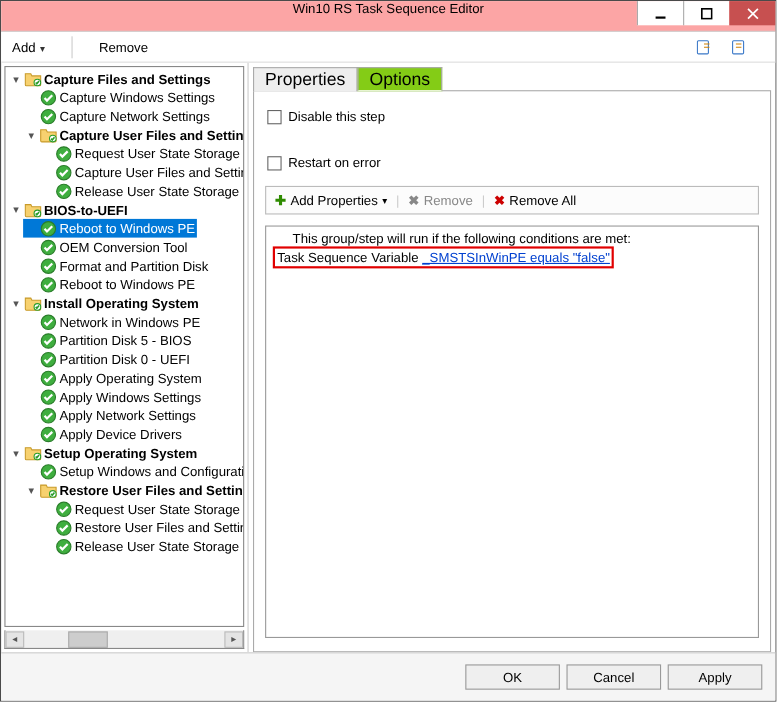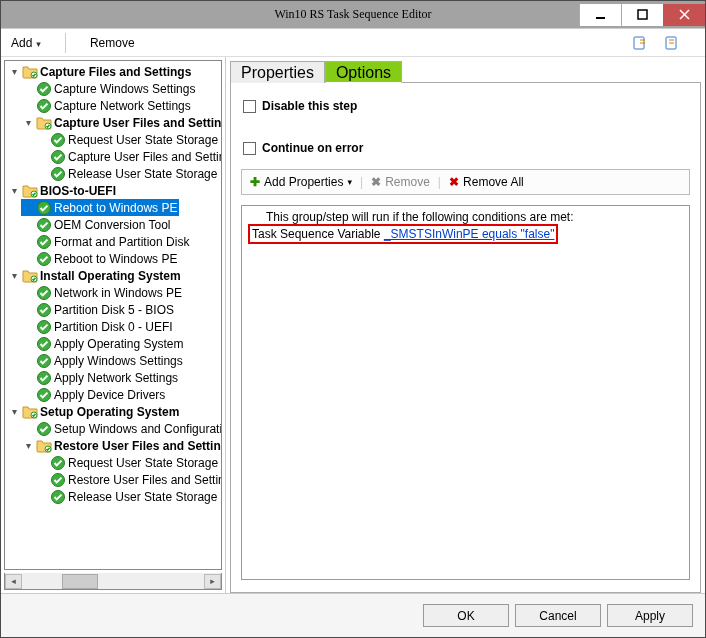--- a/index.html
+++ b/index.html
@@ -1,18 +1,18 @@
 <!DOCTYPE html>
 <html><head>
 <meta charset="utf-8">
 <style>
   * { box-sizing: border-box; }
   html, body { margin: 0; padding: 0; font-family: "Segoe UI", Tahoma, sans-serif; font-size: 12px; background: #fff; }
   .window { width: 706px; height: 638px; border: 1px solid #4a4a4a; display: flex; flex-direction: column; background: #fff; overflow: hidden; }
-  .titlebar { height: 28px; background: #a3a3a3; display: flex; align-items: center; border-bottom: 1px solid #ccc; font-family: Liberation Serif, serif; }
+  .titlebar { height: 28px; background: #fca5a5; display: flex; border-bottom: 1px solid #ccc; }
   .titlebar-title { flex: 1; text-align: center; font-size: 12px; }
   .titlebar-controls { display: flex; height: 22px; }
   .titlebar-btn { width: 42px; height: 22px; display: flex; align-items: center; justify-content: center; border-left: 1px solid #aaa; font-size: 14px; font-family: Arial; }
   .titlebar-btn.close { background: #c75050; color: #fff; border-left: none; }
   .titlebar-btn.min, .titlebar-btn.max { background: #fff; }
   .toolbar { height: 28px; display: flex; align-items: center; padding: 0 4px; gap: 16px; border-bottom: 1px solid #ddd; background:#fff; }
   .toolbar-btn { padding: 2px 6px; font-size: 12px; display: inline-flex; align-items: center; gap: 4px; }
   .toolbar-btn .caret::after { content: "▾"; font-size: 9px; color: #333; }
   .tool-sep { width: 1px; height: 20px; background: #ccc; margin: 0 2px; }
   .tool-spacer { flex: 1; }
@@ -32,21 +32,21 @@
   .hscroll { height: 17px; border:1px solid #888; border-top:none; margin:0 3px 3px 3px; background:#efefef; display:flex; align-items:center; }
   .hscroll .arrow { width:17px; height:15px; background:#e4e4e4; border:1px solid #bbb; display:flex;align-items:center;justify-content:center;font-size:9px; color:#555;}
   .hscroll .track { flex:1; position:relative; height:15px; }
   .hscroll .thumb { position:absolute; left:40px; top:0; width:36px; height:15px; background:#cdcdcd; border:1px solid #aaa; }
   .right-pane { flex: 1; display: flex; flex-direction: column; padding: 3px 4px 0 4px; }
   .tabs { display:flex; height:22px; }
   .tab { border:1px solid #aaa; border-bottom:none; padding:2px 10px; font-size:16px; background:#f5f5f5; margin-right:0; position:relative; top:1px; }
   .tab.active { background:#84cc16; border-bottom:1px solid #fff; z-index:2; }
   .tab.inactive { background:#eee; }
   .tabpanel { flex:1; border:1px solid #aaa; padding:12px 10px; display:flex; flex-direction:column; gap:10px; }
-  .chk-row { display:flex; align-items:center; gap:6px; font-size:12px; padding:4px 2px;font-weight:bold; }
+  .chk-row { display:flex; align-items:center; gap:6px; font-size:12px; padding:4px 2px; }
   .chk { width:13px; height:13px; border:1px solid #666; background:#fff; }
   .cond-toolbar { border:1px solid #bbb; height:26px; display:flex; align-items:center; padding:0 4px; gap:4px; background:#fcfcfc; }
   .cond-btn { display:inline-flex; align-items:center; gap:4px; font-size:12px; padding:2px 4px; }
   .cond-btn.disabled { color:#888; }
   .plus-ico { color:#2e8b00; font-weight:bold; }
   .x-ico { color:#888; font-weight:bold; }
   .xr-ico { color:#c00; font-weight:bold; }
   .cond-box { flex:1; border:1px solid #999; padding:4px 6px; font-size:12px; overflow:auto; }
   .cond-highlight { border:2px solid #e10000; padding:1px 2px; display:inline-block; }
   .cond-link { color:#0040d0; text-decoration:underline; }
@@ -401,21 +401,21 @@
         <div class="tab inactive">Properties</div>
         <div class="tab active">Options</div>
       </div>
       <div class="tabpanel">
         <div class="chk-row">
           <div class="chk"></div>
           <span>Disable this step</span>
         </div>
         <div class="chk-row" style="margin-top:10px;">
           <div class="chk"></div>
-          <span>Continue on error</span>
+          <span>Restart on error</span>
         </div>
         <div class="cond-toolbar">
           <span class="cond-btn">
               <span class="plus-ico">✚</span>
               <span>Add Properties</span> 
               <span class="caret" style="font-size:9px">▾</span>
             </span>
           <span style="color:#ccc">|</span>
           <span class="cond-btn disabled">
               <span class="x-ico">✖</span>

